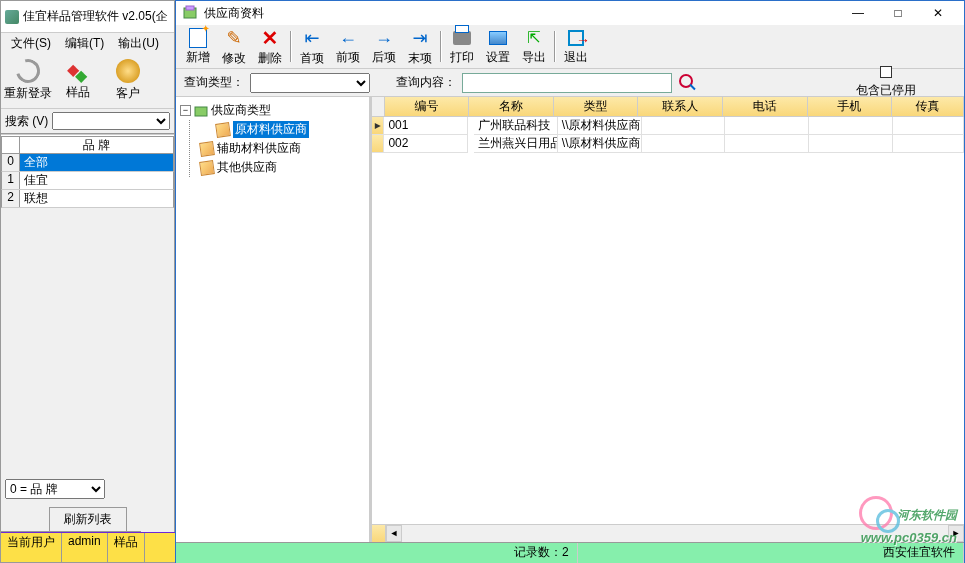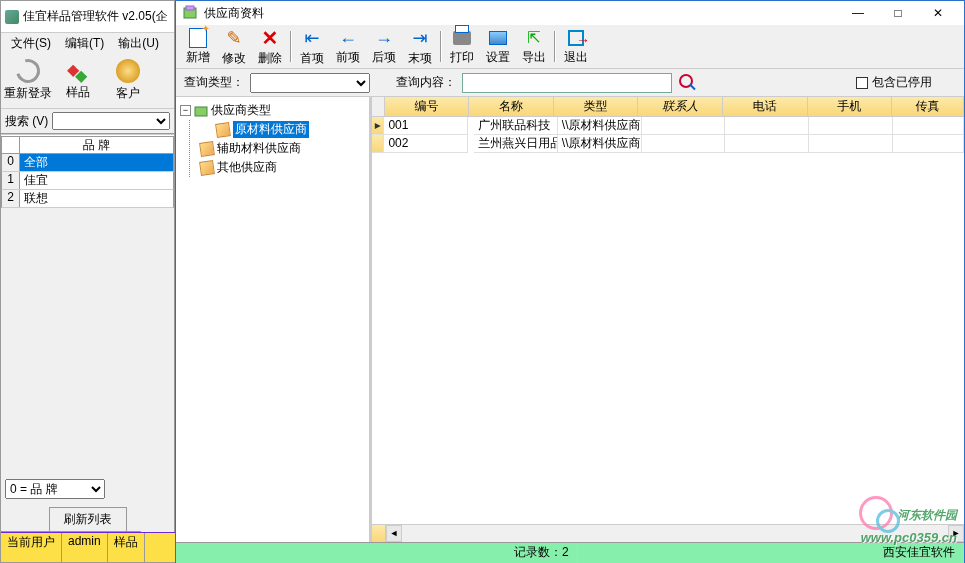--- a/index.html
+++ b/index.html
@@ -44,38 +44,38 @@
 .ftool { display: flex; flex-direction: column; align-items: center; justify-content: center; padding: 0 6px; gap: 1px; }
 .ftool-icon { width: 22px; height: 22px; display: flex; align-items: center; justify-content: center; }
 .tbar-sep { width: 2px; margin: 4px 2px; border-left: 1px solid #999; border-right: 1px solid #fff; }
 
 .query-bar { height: 28px; display: flex; align-items: center; padding: 0 8px; gap: 6px; border-bottom: 1px solid #ccc; }
 .query-bar select { width: 120px; height: 20px; }
 .query-bar input[type="text"] { width: 210px; height: 20px; border: 1px solid #7a9; }
 .magnify { width: 20px; height: 20px; position: relative; }
 .magnify::before { content: ""; position: absolute; width: 10px; height: 10px; border: 2px solid #c03; border-radius: 50%; left: 1px; top: 1px; }
 .magnify::after { content: ""; position: absolute; width: 7px; height: 2px; background: #06c; transform: rotate(45deg); left: 11px; top: 13px; }
-.chk-wrap { margin-left: auto; margin-right: 24px; display: flex; align-items: center; gap: 4px; }
+.chk-wrap { margin-left: auto; margin-right: 40px; display: flex; align-items: center; gap: 4px; flex-direction: column; }
 .chk { width: 12px; height: 12px; border: 1px solid #333; background: #fff; }
 
 .front-body { display: flex; height: calc(100% - 24px - 44px - 28px - 20px); }
 .tree-pane { width: 196px; background: #fff; border-right: 3px solid #ccc; padding: 4px; }
 .tree-root { display: flex; align-items: center; gap: 3px; padding: 1px 0; }
 .tree-root .box { width: 11px; height: 11px; border: 1px solid #888; display: flex; align-items: center; justify-content: center; font-size: 9px; line-height: 1; background: #fff; }
 .tree-child { display: flex; align-items: center; gap: 3px; padding: 1px 0 1px 22px; }
 .tree-child.sel span:last-child { background: #0078d7; color: #fff; padding: 0 2px; }
 .leaf-icon { width: 14px; height: 14px; background: linear-gradient(135deg, #fd8, #ea5); border: 1px solid #c83; transform: rotate(-8deg); }
 .dotline { border-left: 1px dotted #888; margin-left: 9px; padding-left: 10px; }
 
 .grid-pane { flex: 1; background: #fff; overflow: hidden; position: relative; }
 .grid-header { display: flex; height: 20px; position: sticky; top: 0; }
 .grid-header div { background: linear-gradient(#fde9a8, #f9d77a); border-right: 1px solid #ccc; border-bottom: 1px solid #ccc; text-align: center; line-height: 19px; }
 .gh-mark { width: 14px; background: #f0f0f0 !important; }
 .gh-id { width: 94px; } .gh-name { width: 94px; } .gh-type { width: 94px; }
-.gh-contact { width: 94px; font-style: italic; } .gh-phone { width: 94px; } .gh-mobile { width: 94px; } .gh-fax { width: 80px; }
+.gh-contact { width: 94px; } .gh-phone { width: 94px; } .gh-mobile { width: 94px; } .gh-fax { width: 80px; }
 .grid-row { display: flex; height: 18px; }
 .grid-row div { border-right: 1px solid #e0e0e0; border-bottom: 1px solid #e0e0e0; padding: 0 4px; line-height: 17px; overflow: hidden; white-space: nowrap; }
 .gr-mark { width: 14px; background: linear-gradient(#fde9a8, #f9d77a); text-align: center; padding: 0 !important; color: #333; }
 .gr-id { width: 94px; } .gr-name { width: 94px; margin-left: 6px; } .gr-type { width: 94px; }
 .gr-contact { width: 94px; } .gr-phone { width: 94px; } .gr-mobile { width: 94px; } .gr-fax { width: 80px; }
 
 .grid-scroll { position: absolute; bottom: 0; left: 0; right: 0; height: 18px; background: #f0f0f0; border-top: 1px solid #ccc; display: flex; }
 .grid-scroll .corner { width: 14px; height: 100%; background: linear-gradient(#fde9a8, #f9d77a); border-right: 1px solid #ccc; }
 .grid-scroll .arrow { width: 16px; height: 100%; background: #e8e8e8; border: 1px solid #ccc; text-align: center; line-height: 14px; font-size: 9px; }
 

